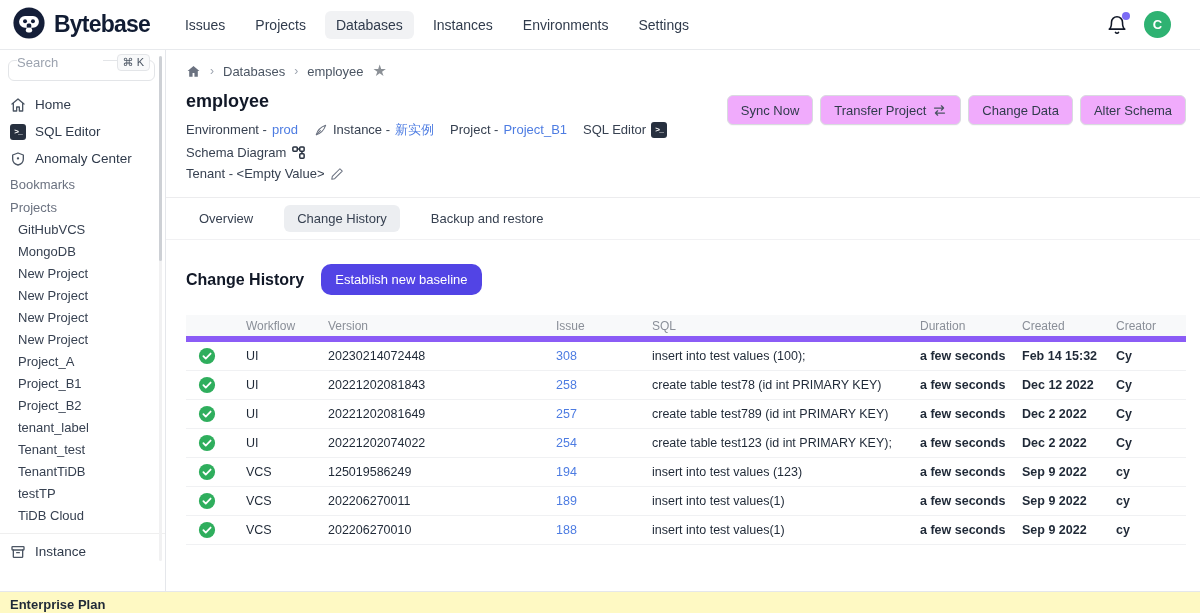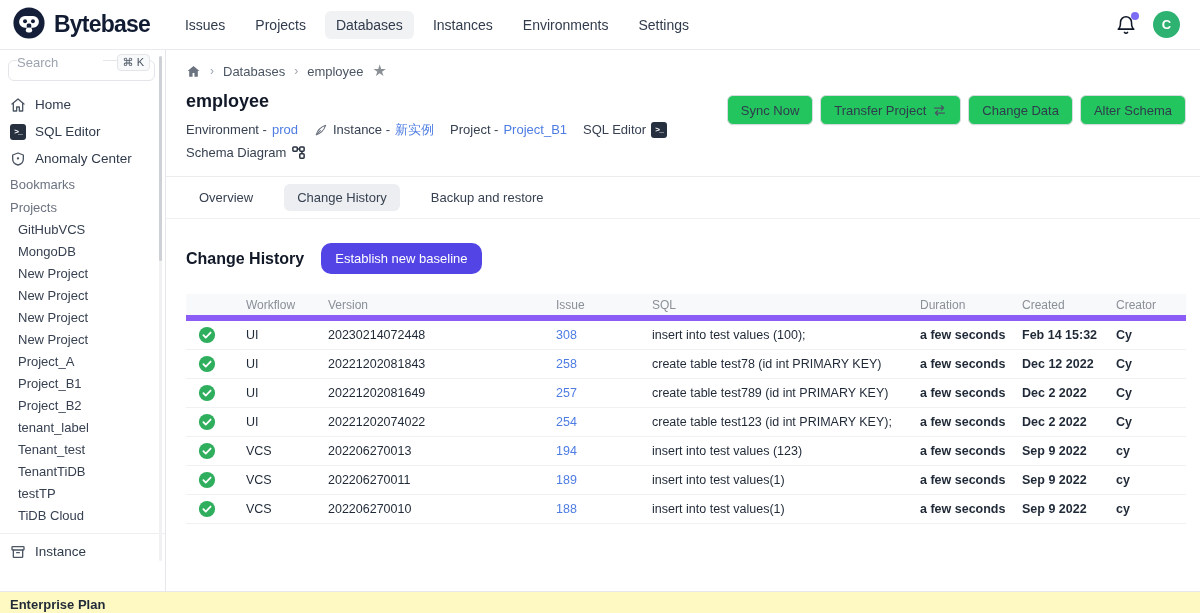--- a/index.html
+++ b/index.html
@@ -1,20 +1,20 @@
 <!DOCTYPE html>
 <html><head>
 <meta charset="utf-8">
 <style>
   * { margin:0; padding:0; box-sizing:border-box; }
   html,body { width:1200px; height:613px; overflow:hidden; background:#fff;
     font-family:"Liberation Sans", sans-serif; color:#1f2937; }
 
   
-  .navbar { height:50px; display:flex; align-items:center; padding:0 20px 0 12px;
+  .navbar { height:50px; display:flex; align-items:center; padding:0 29px 0 12px;
     border-bottom:1px solid #e8eaed; background:#fff; }
   .brand { display:flex; align-items:center; gap:8px; cursor:pointer; }
   .brand-text { font-size:23px; font-weight:800; color:#111c33; letter-spacing:-0.8px; }
   .nav-menu { display:flex; align-items:center; margin-left:24px; gap:8px; }
   .nav-item { font-size:14px; color:#303b4c; padding:6px 11px; border-radius:6px; cursor:pointer; }
   .nav-item.active { background:#f1f2f4; }
   .nav-right { margin-left:auto; display:flex; align-items:center; gap:16px; }
   .bell-wrap { position:relative; width:22px; height:22px; cursor:pointer; }
   .bell-dot { position:absolute; top:-2px; right:-2px; width:8px; height:8px; border-radius:50%; }
   .avatar { width:27px; height:27px; border-radius:50%; color:#fff; font-size:13px; font-weight:600;
@@ -53,21 +53,21 @@
   .crumb-sep { color:#9ca3af; font-size:12px; }
   .fav-star { color:#8b9096; font-size:16px; line-height:1; cursor:pointer; }
   .head-row { display:flex; align-items:flex-start; }
   .head-left { flex:1; min-width:0; }
   .page-title { font-size:18px; font-weight:700; color:#111827; margin-top:9px; }
   .meta { margin-top:7px; font-size:13px; color:#374151; line-height:21px; }
   .meta-line { display:flex; align-items:center; flex-wrap:wrap; column-gap:16px; row-gap:2px; }
   .meta-pair { display:flex; align-items:center; gap:5px; white-space:nowrap; }
   .blue-link { color:#4d7ce2; cursor:pointer; }
   .actions { display:flex; gap:7px; margin-top:13px; flex-shrink:0; }
-  .btn { height:30px; padding:0 13px; background:#22c55e; border:1px solid #d8dbdf; border-radius:6px;
+  .btn { height:30px; padding:0 13px; background:#f0abfc; border:1px solid #d8dbdf; border-radius:6px;
     font-size:13px; font-weight:500; color:#303b4c; display:flex; align-items:center; gap:6px;
     cursor:pointer; box-shadow:0 1px 1px rgba(0,0,0,.03); font-family:"Liberation Sans", sans-serif; }
 
   
   .tabs { display:flex; align-items:center; gap:18px; margin:13px -14px 0 -20px;
     padding:7px 14px 7px 20px; border-top:1px solid #ececee; border-bottom:1px solid #f1f1f3; }
   .tab { font-size:13px; color:#374151; padding:6px 13px; border-radius:6px; cursor:pointer; }
   .tab.active { background:#eceef1; }
 
   
@@ -256,20 +256,28 @@
               <span>SQL Editor</span>
               <span class="term-badge">&gt;_</span>
             </span>
             <span class="meta-pair">
               <span>Schema Diagram</span>
               <svg width="15" height="15" viewBox="0 0 24 24" fill="none" stroke="#27303f" stroke-width="2.4">
                 <rect x="3" y="3" width="7" height="7" rx="1.5"></rect>
                   <rect x="14" y="3" width="7" height="7" rx="1.5"></rect>
                 <rect x="14" y="14" width="7" height="7" rx="1.5"></rect>
                   <path d="M10 6.5h4M17.5 10v4"></path>
+              </svg>
+            </span>
+          </div>
+          <div class="meta-line">
+            <span class="meta-pair">
+              <span>Tenant - &lt;Empty Value&gt;</span>
+              <svg width="14" height="14" viewBox="0 0 24 24" fill="none" stroke="#6b7280" stroke-width="1.8" stroke-linecap="round" stroke-linejoin="round">
+                <path d="M17 3l4 4L8 20l-5 1 1-5z"></path>
               </svg>
             </span>
           </div>
         </div>
       </div>
 
       <div class="actions">
         <button class="btn">
           <span>Sync Now</span>
         </button>
@@ -396,21 +404,21 @@
           </div>
 
           <div class="trow">
             <div class="cell-icon">
               <svg width="18" height="18" viewBox="0 0 20 20">
                 <circle cx="10" cy="10" r="9" fill="#2fae5d"></circle>
                 <path d="M6 10.2l2.6 2.6L14 7.3" fill="none" stroke="#fff" stroke-width="2" stroke-linecap="round" stroke-linejoin="round"></path>
               </svg>
             </div>
             <div class="c-workflow">VCS</div>
-            <div class="c-version">202206270013</div>
+            <div class="c-version">125019586249</div>
             <div class="c-issue">
               <a>194</a>
             </div>
             <div class="c-sql">insert into test values (123)</div>
             <div class="c-dur">a few seconds</div>
             <div class="c-created">Sep 9 2022</div>
             <div class="c-creator">cy</div>
           </div>
 
           <div class="trow">

